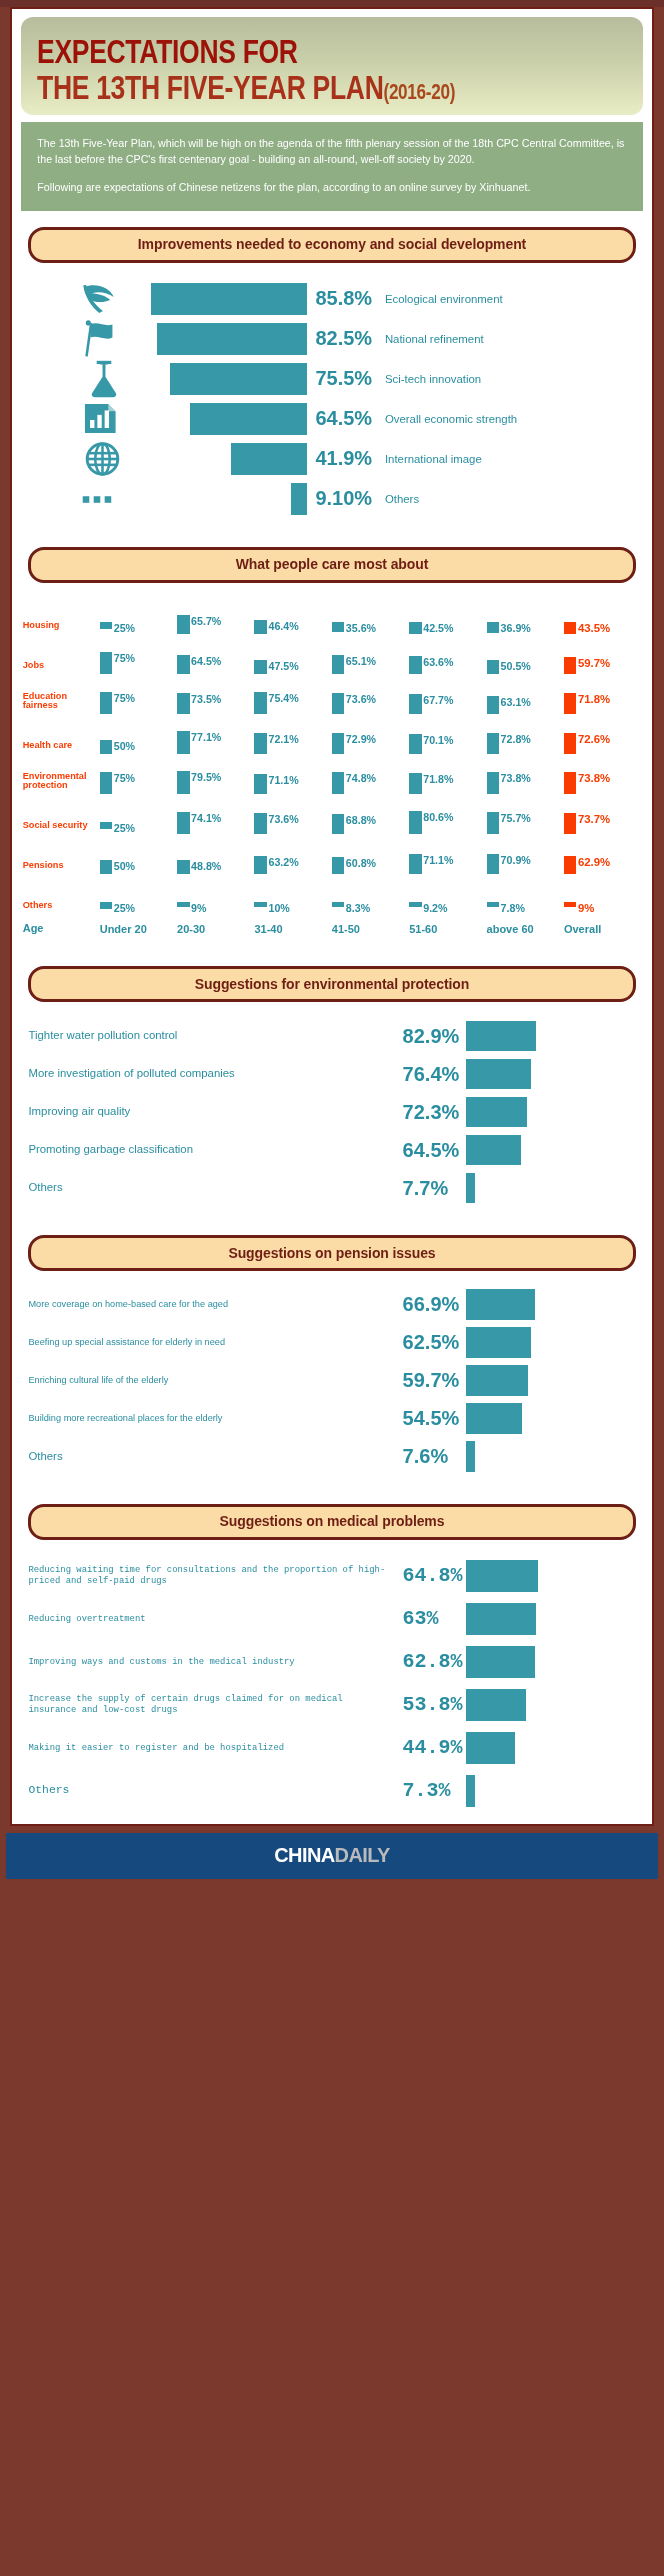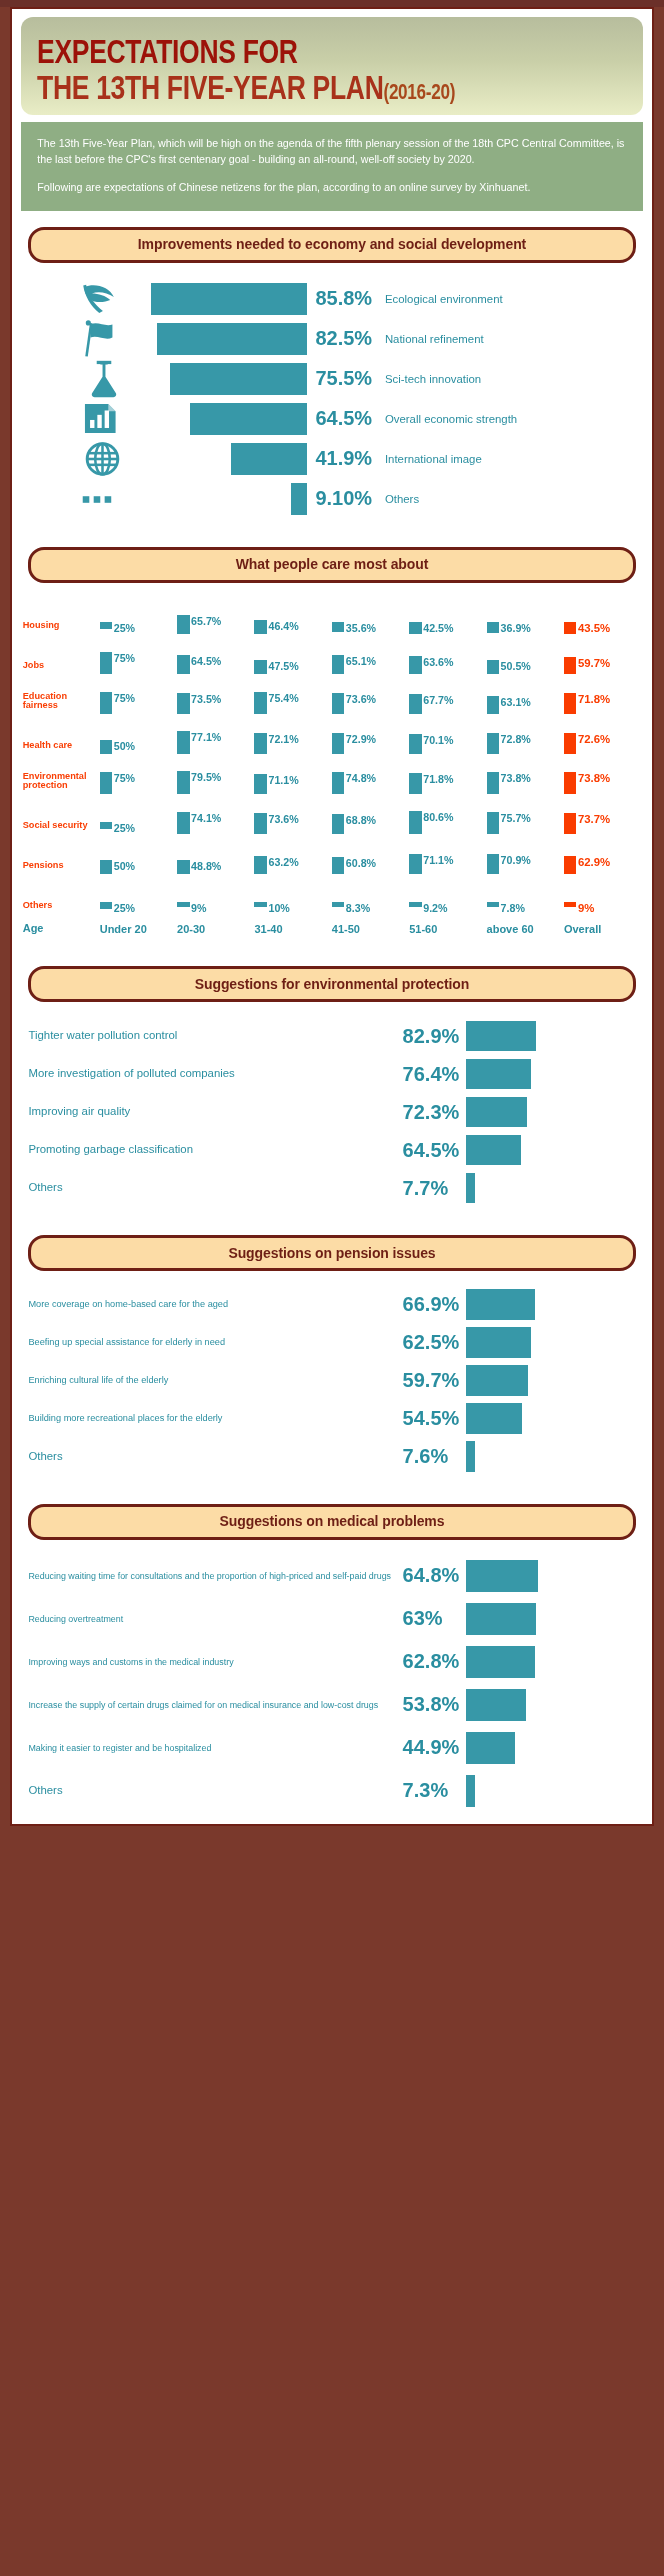--- a/index.html
+++ b/index.html
@@ -106,21 +106,21 @@
   .g2axis .g2lab { color: #2a8ea0; font-size: 11px; padding-bottom: 0; }
   .g2axis .tick {
     flex: 1 1 0; font-size: 11px; font-weight: bold; color: #2a8ea0;
     text-align: left; white-space: nowrap;
   }
 
   
   .secL { padding: 14.8px 16px 11.8px 16px; }
   .lrow { display: flex; align-items: center; }
   .lrow.h52 { height: 38px; }
-  .lrow.h58 { height: 43px; }
+  .lrow.h58 { height: 43px; font-family: Liberation Mono, monospace; }
   .ltext {
     flex: 1 1 auto; text-align: left; color: #2a8ea0;
     padding-right: 8.9px; line-height: 1.18;
   }
   .ltext.big { font-size: 11.4px; }
   .ltext.mid { font-size: 9.2px; }
   .ltext.sm  { font-size: 8.9px; }
   .lval {
     font-size: 20px; font-weight: bold; color: #2a8ea0;
     width: 63px; flex: 0 0 63px; text-align: left; white-space: nowrap;
@@ -627,14 +627,17 @@
           <div class="ltext big">Others</div>
           <div class="lval">7.3%</div>
           <div class="lbarwrap">
             <div class="lbar" style="width:8.9px;height:32px"></div>
           </div>
         </div>
       </div>
 
 </div>
 
+<div class="footer">
+  <span class="cd"><span class="w">CHINA</span><span class="g">DAILY</span></span>
 </div>
+</div>
 
 
 </body></html>

